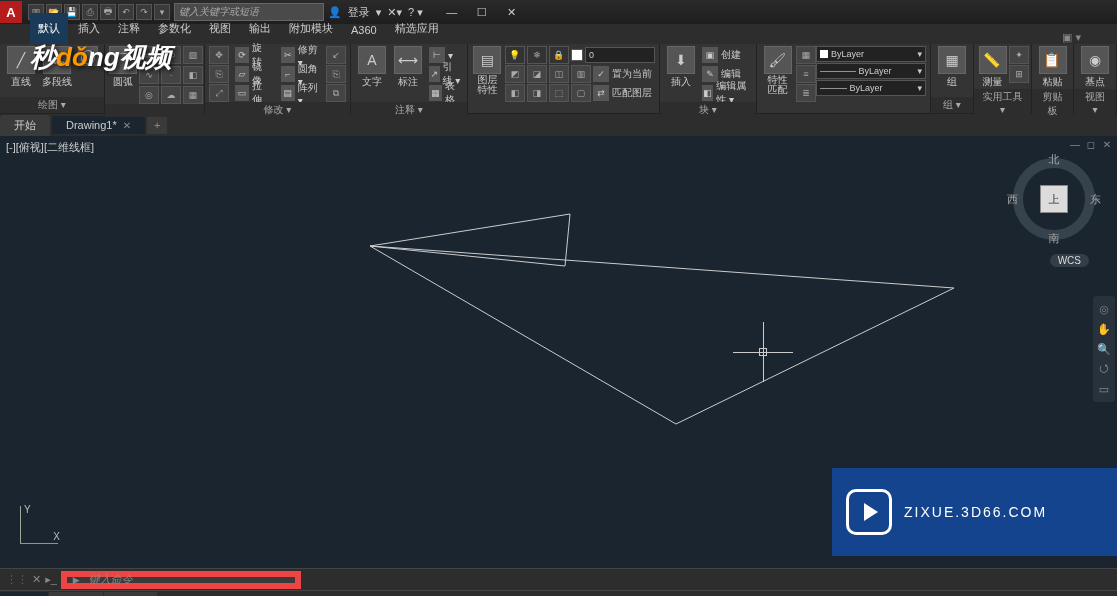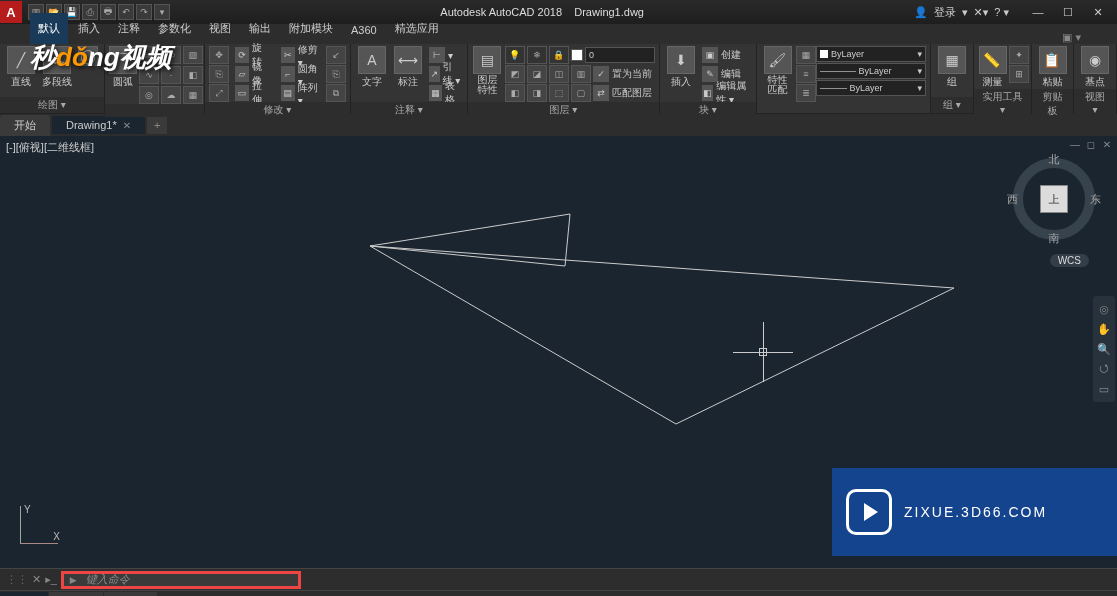--- a/index.html
+++ b/index.html
@@ -74,21 +74,21 @@
 .drawing-svg { position: absolute; inset: 0; }
 .crosshair { position: absolute; width: 60px; height: 60px; pointer-events: none; }
 .crosshair::before, .crosshair::after { content:''; position:absolute; background:#ccc; }
 .crosshair::before { left:0; top:50%; width:100%; height:1px; }
 .crosshair::after { top:0; left:50%; height:100%; width:1px; }
 .crosshair .pick { position:absolute; left:50%; top:50%; width:8px; height:8px; border:1px solid #ccc; transform:translate(-50%,-50%); }
 
 
 .cmdbar { height: 22px; background: #2d2d2d; display: flex; align-items: center; gap: 4px; padding: 0 6px; border-top: 1px solid #444; }
 .cmd-handle { color: #666; font-size: 11px; cursor: move; }
-.cmd-input { flex: 0 0 240px; height: 18px; background: #3a3a3a; border: 3px solid #ef4444; color: #888; font-size: 11px; padding: 0 22px; font-style: italic; display: flex; align-items: center; position: relative; }
+.cmd-input { flex: 0 0 240px; height: 18px; background: #3a3a3a; border: 6px solid #ef4444; color: #888; font-size: 11px; padding: 0 22px; font-style: italic; display: flex; align-items: center; position: relative; }
 .cmd-input::before { content:'▶'; position:absolute; left:6px; color:#888; font-size:9px; font-style: normal; }
 
 
 .layout-tabs { height: 22px; background: #2d2d2d; display: flex; align-items: center; font-size: 10px; color: #ccc; border-top: 1px solid #444; }
 .layout-tab { padding: 3px 14px; background: #3a3a3a; margin-right: 1px; cursor: pointer; }
 .layout-tab.active { background: #1a2530; }
 .status-right { margin-left: auto; display: flex; align-items: center; gap: 2px; padding: 0 4px; }
 .status-btn { width: 20px; height: 18px; color: #888; font-size: 10px; display: flex; align-items: center; justify-content: center; cursor: pointer; }
 .status-btn.on { color: #5ac; }
 .status-txt { color: #ccc; font-size: 10px; padding: 0 4px; }
@@ -109,23 +109,22 @@
   <div class="qat">
     <div class="qat-btn">▥</div>
     <div class="qat-btn">📂</div>
     <div class="qat-btn">💾</div>
     <div class="qat-btn">⎙</div>
     <div class="qat-btn">🖶</div>
     <div class="qat-btn">↶</div>
     <div class="qat-btn">↷</div>
     <div class="qat-btn">▾</div>
   </div>
-  <div class="title-center">
-    <span>Autodesk AutoCAD 2018</span>&nbsp;&nbsp;&nbsp;
-    <span>Drawing1.dwg</span>
+  <div class="search-box">
+    <span>键入关键字或短语</span>
   </div>
   <div class="title-right">
     <span>👤</span>
     <span>登录</span>
     <span>▾</span>
     <span>✕▾</span>
     <span>? ▾</span>
     <div class="win-btns">
       <div class="win-btn">—</div>
       <div class="win-btn">☐</div>
@@ -266,21 +265,20 @@
           <div class="small-btn">◨</div>
           <div class="small-btn">⬚</div>
           <div class="small-btn">▢</div>
           <div class="row-btn" style="padding:0">
               <span class="si">⇄</span>
               <span>匹配图层</span>
             </div>
         </div>
       </div>
     </div>
-    <div class="panel-title">图层 ▾</div>
   </div>
 
   <div class="ribbon-panel" style="width:106px">
     <div class="panel-body">
       <div class="big-btn">
           <div class="big-btn-icon">⬇</div>
           <span>插入</span>
         </div>
       <div class="col-stack" style="flex:1">
         <div class="row-btn">

